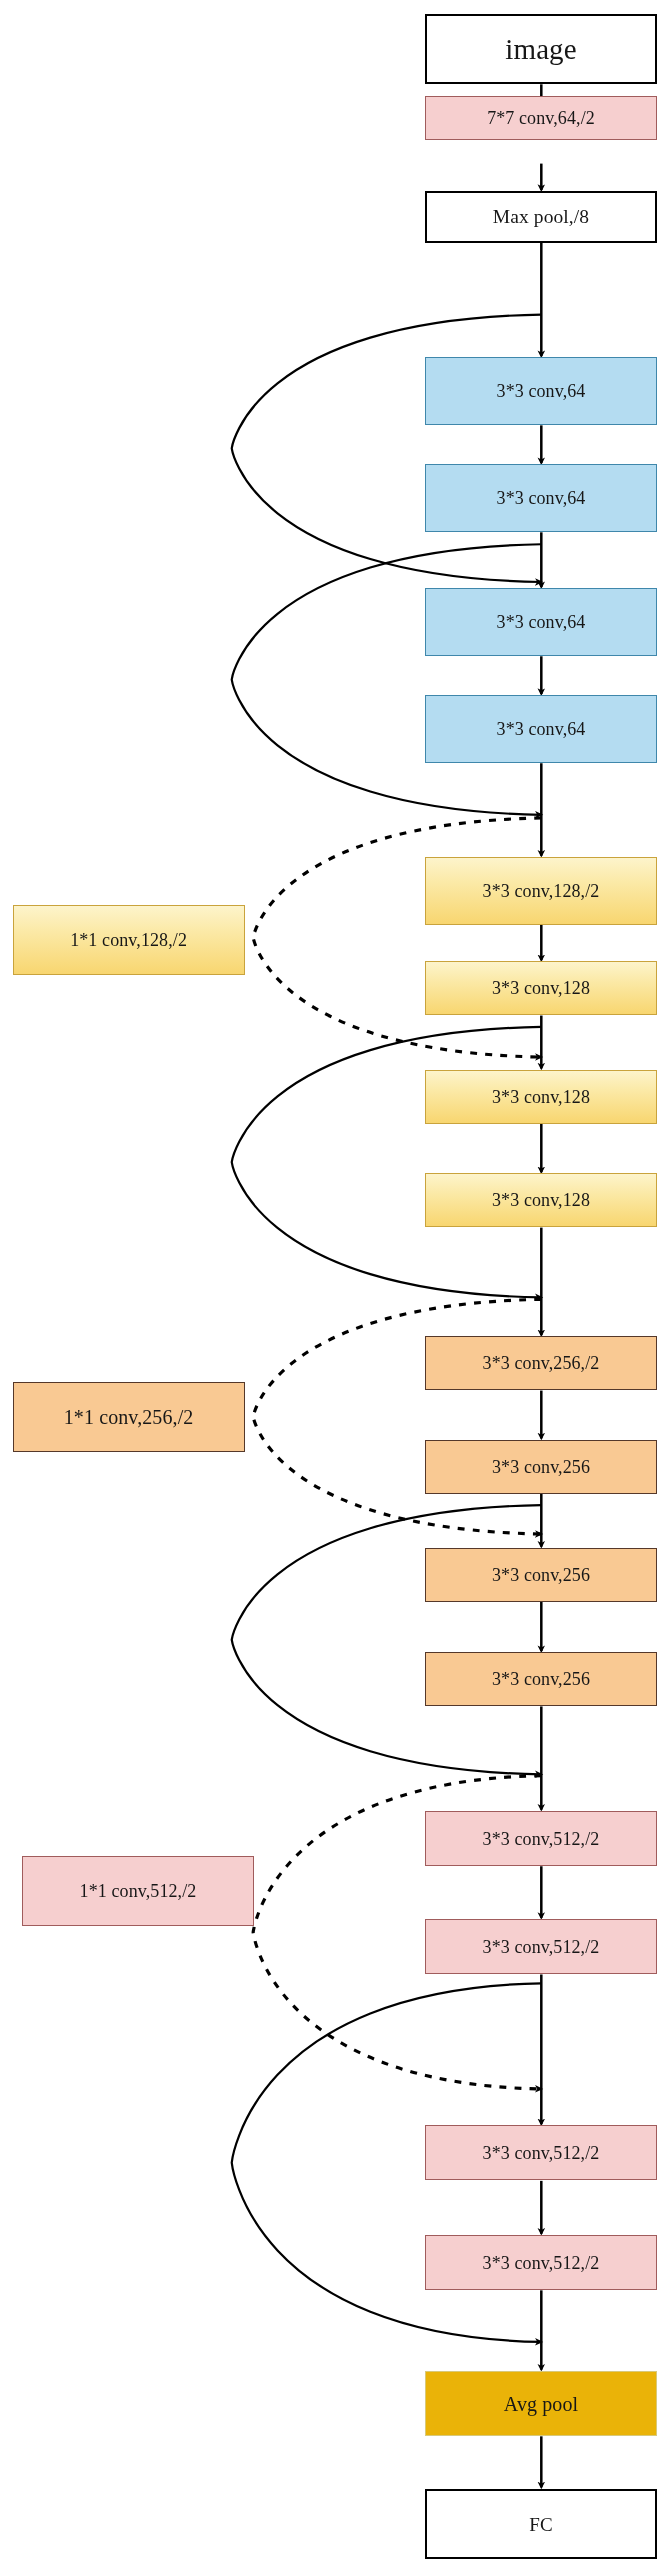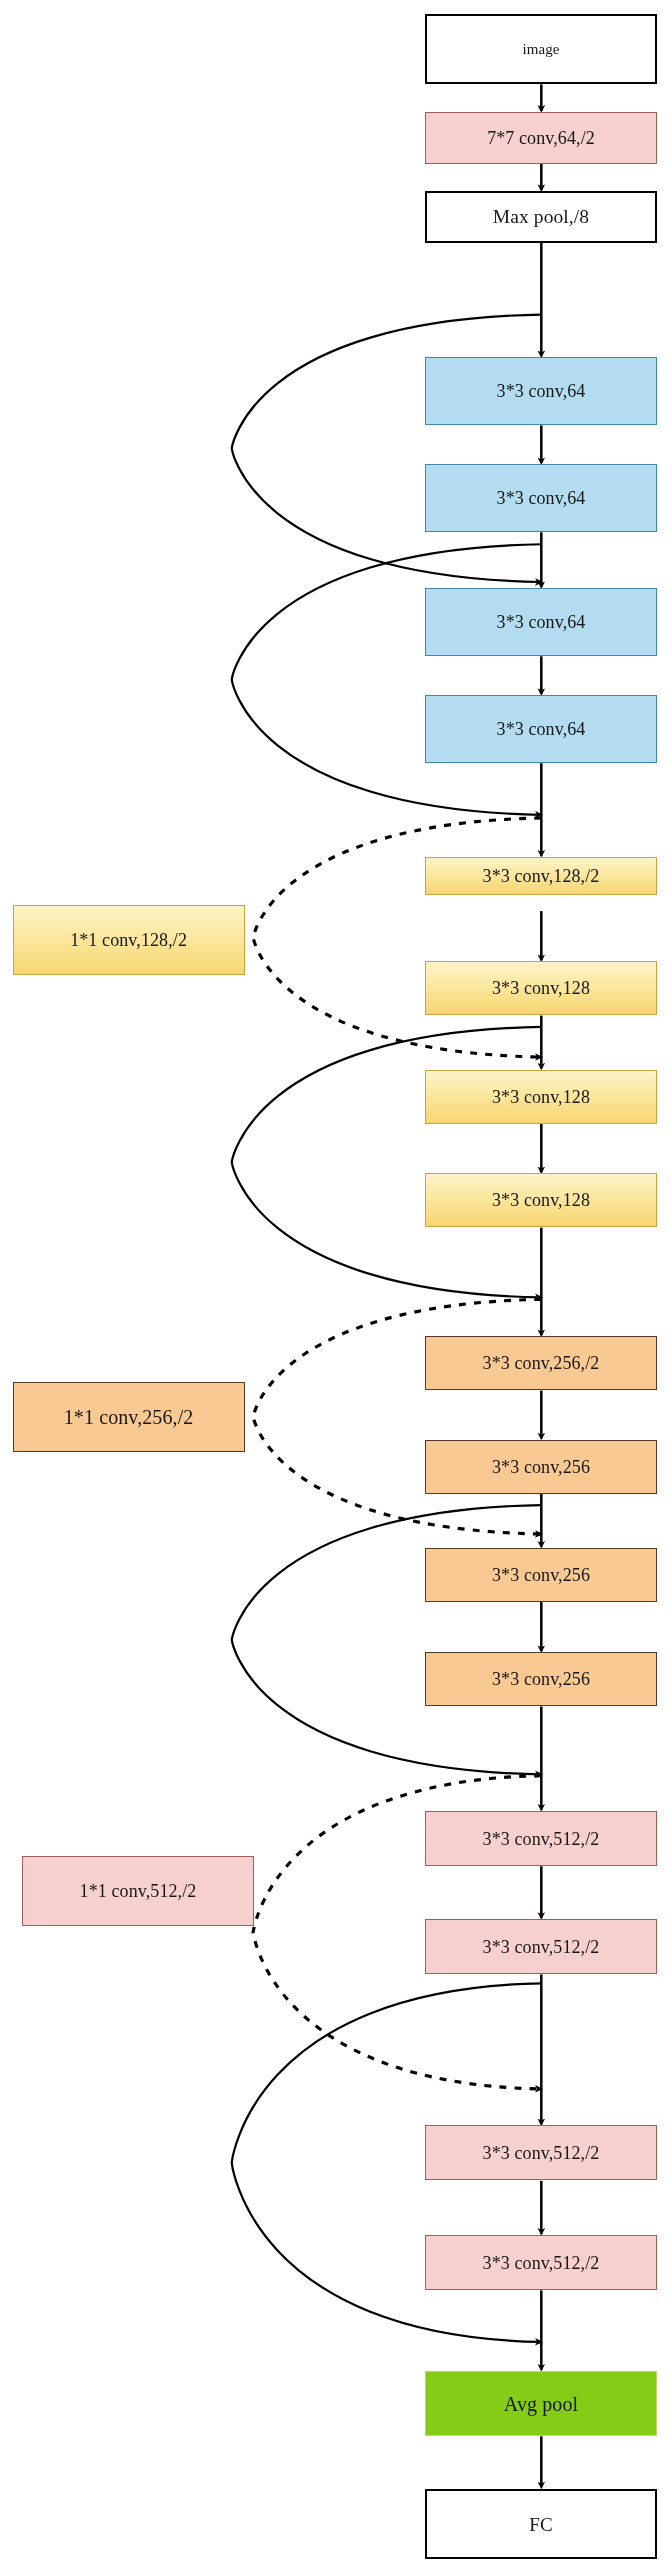--- a/index.html
+++ b/index.html
@@ -53,21 +53,21 @@
   }
   .style-yellow {
     background: linear-gradient(to bottom, #fdf4cb 0%, #fbe9a6 38%, #f8d670 100%);
     border: 1.3px solid #c9a33c;
   }
   .style-orange {
     background: #f9c993;
     border: 1.9px solid #55382a;
   }
   .style-cream {
-    background: #84cc16;
+    background: #eab308;
     border: 1.3px solid #d8c97a;
   }
 </style>
 </head>
 <body>
 
 <div id="diagram-root">
 
   <svg id="flow-svg" viewBox="0 0 1069 4094" xmlns="http://www.w3.org/2000/svg">
     <defs>
@@ -107,41 +107,41 @@
         <path d="M 860 1632 C 398 1640, 368 1847, 368 1847 S 398 2054, 860 2062" fill="none" stroke="#000000" stroke-width="3.5" marker-end="url(#arrowhead-skip)"></path>
         <path d="M 860 2065 C 432 2073, 402 2251.5, 402 2251.5 S 432 2430, 860 2438" fill="none" stroke="#000000" stroke-width="5" stroke-dasharray="11 13" marker-end="url(#arrowhead-skip)"></path>
         <path d="M 860 2392 C 398 2400, 368 2606, 368 2606 S 398 2812, 860 2820" fill="none" stroke="#000000" stroke-width="3.5" marker-end="url(#arrowhead-skip)"></path>
         <path d="M 860 2822 C 432 2830, 402 3071, 402 3071 S 432 3312, 860 3320" fill="none" stroke="#000000" stroke-width="5" stroke-dasharray="11 13" marker-end="url(#arrowhead-skip)"></path>
         <path d="M 860 3152 C 398 3160, 368 3437, 368 3437 S 398 3714, 860 3722" fill="none" stroke="#000000" stroke-width="3.5" marker-end="url(#arrowhead-skip)"></path>
       </g>
   </svg>
 
   <div id="main-nodes">
       <div class="node-box style-plain" style="left: 425px; top: 14px; width: 232px; height: 70px;">
-        <span class="node-label" style="font-size: 15px;">image</span>
+        <span class="node-label" style="font-size: 29px;">image</span>
       </div>
-      <div class="node-box style-pink" style="left: 425px; top: 112px; width: 232px; height: 52px;">
+      <div class="node-box style-pink" style="left: 425px; top: 96px; width: 232px; height: 44px;">
         <span class="node-label" style="font-size: 18px;">7*7 conv,64,/2</span>
       </div>
       <div class="node-box style-plain" style="left: 425px; top: 191px; width: 232px; height: 52px;">
         <span class="node-label" style="font-size: 19.5px;">Max pool,/8</span>
       </div>
       <div class="node-box style-blue" style="left: 425px; top: 357px; width: 232px; height: 68px;">
         <span class="node-label" style="font-size: 18px;">3*3 conv,64</span>
       </div>
       <div class="node-box style-blue" style="left: 425px; top: 464px; width: 232px; height: 68px;">
         <span class="node-label" style="font-size: 18px;">3*3 conv,64</span>
       </div>
       <div class="node-box style-blue" style="left: 425px; top: 588px; width: 232px; height: 68px;">
         <span class="node-label" style="font-size: 18px;">3*3 conv,64</span>
       </div>
       <div class="node-box style-blue" style="left: 425px; top: 695px; width: 232px; height: 68px;">
         <span class="node-label" style="font-size: 18px;">3*3 conv,64</span>
       </div>
-      <div class="node-box style-yellow" style="left: 425px; top: 857px; width: 232px; height: 38px;">
+      <div class="node-box style-yellow" style="left: 425px; top: 857px; width: 232px; height: 68px;">
         <span class="node-label" style="font-size: 18px;">3*3 conv,128,/2</span>
       </div>
       <div class="node-box style-yellow" style="left: 425px; top: 961px; width: 232px; height: 54px;">
         <span class="node-label" style="font-size: 18px;">3*3 conv,128</span>
       </div>
       <div class="node-box style-yellow" style="left: 425px; top: 1070px; width: 232px; height: 54px;">
         <span class="node-label" style="font-size: 18px;">3*3 conv,128</span>
       </div>
       <div class="node-box style-yellow" style="left: 425px; top: 1173px; width: 232px; height: 54px;">
         <span class="node-label" style="font-size: 18px;">3*3 conv,128</span>

